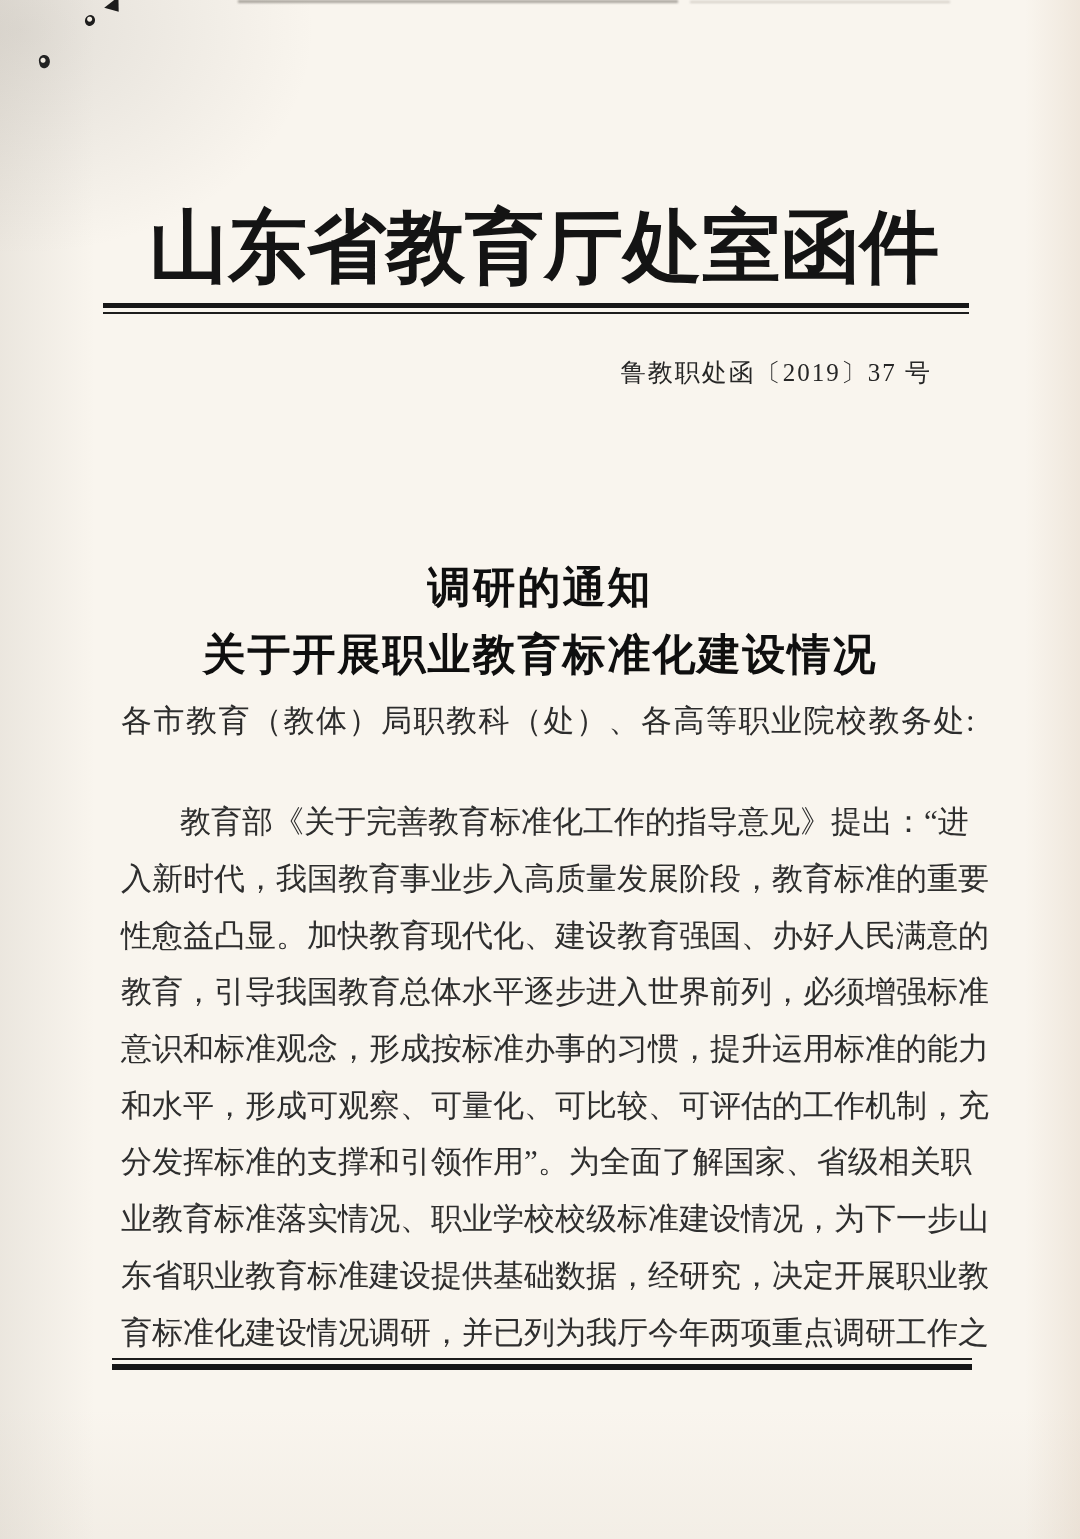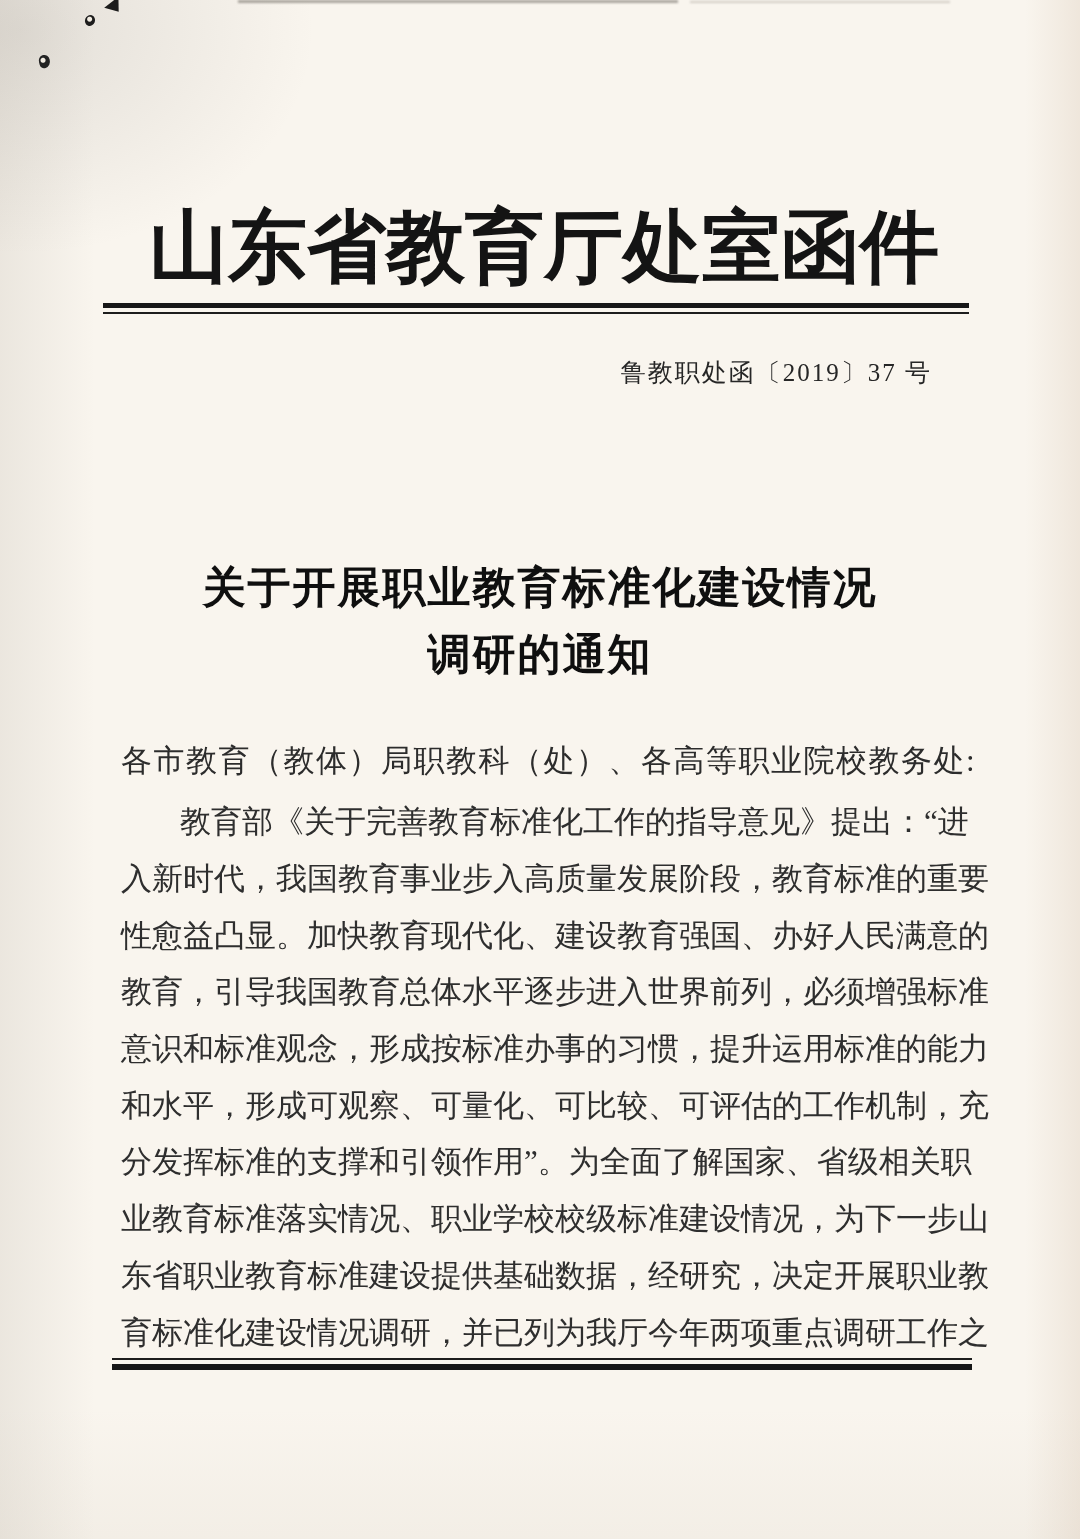--- a/index.html
+++ b/index.html
@@ -33,21 +33,21 @@
   }
   .rule-head{position:absolute;left:103px;top:303px;width:866px;}
   .rule-head .thick{height:5px;background:#171717;}
   .rule-head .thin{height:2px;background:#1d1d1d;margin-top:4px;}
 
   .doc-number{position:absolute;top:356px;right:148px;font-size:25px;color:#262626;letter-spacing:2px;white-space:nowrap;}
 
   .title-block{position:absolute;top:554px;left:0;width:100%;text-align:center;
     font-weight:bold;color:#0f0f0f;font-size:43px;line-height:67px;letter-spacing:2px;}
 
-  .salutation{position:absolute;top:740px;left:121px;font-size:31px;color:#2c2c2c;
+  .salutation{position:absolute;top:700px;left:121px;font-size:31px;color:#2c2c2c;
     letter-spacing:1.5px;white-space:nowrap;}
 
   .body-paragraph{position:absolute;top:794px;left:121px;width:820px;}
   .body-line{display:flex;justify-content:space-between;align-items:center;
     height:56.7px;font-size:31px;color:#2e2e2e;white-space:nowrap;}
   .body-line.indent-first{padding-left:59px;}
 
   .rule-foot{position:absolute;left:112px;top:1358px;width:860px;}
   .rule-foot .thin{height:2px;background:#1d1d1d;}
   .rule-foot .thick{height:6px;background:#171717;margin-top:4px;}
@@ -77,22 +77,22 @@
     </div>
 
   <div class="rule-head">
     <div class="thick"></div>
     <div class="thin"></div>
   </div>
 
   <div class="doc-number">鲁教职处函〔2019〕37 号</div>
 
   <div class="title-block">
+    <div>调研的通知</div>
     <div>关于开展职业教育标准化建设情况</div>
-    <div>调研的通知</div>
   </div>
 
   <div class="salutation">各市教育（教体）局职教科（处）、各高等职业院校教务处:</div>
 
   <div class="body-paragraph">
       <div class="body-line indent-first">
         <span>教</span>
         <span>育</span>
         <span>部</span>
         <span>《</span>

